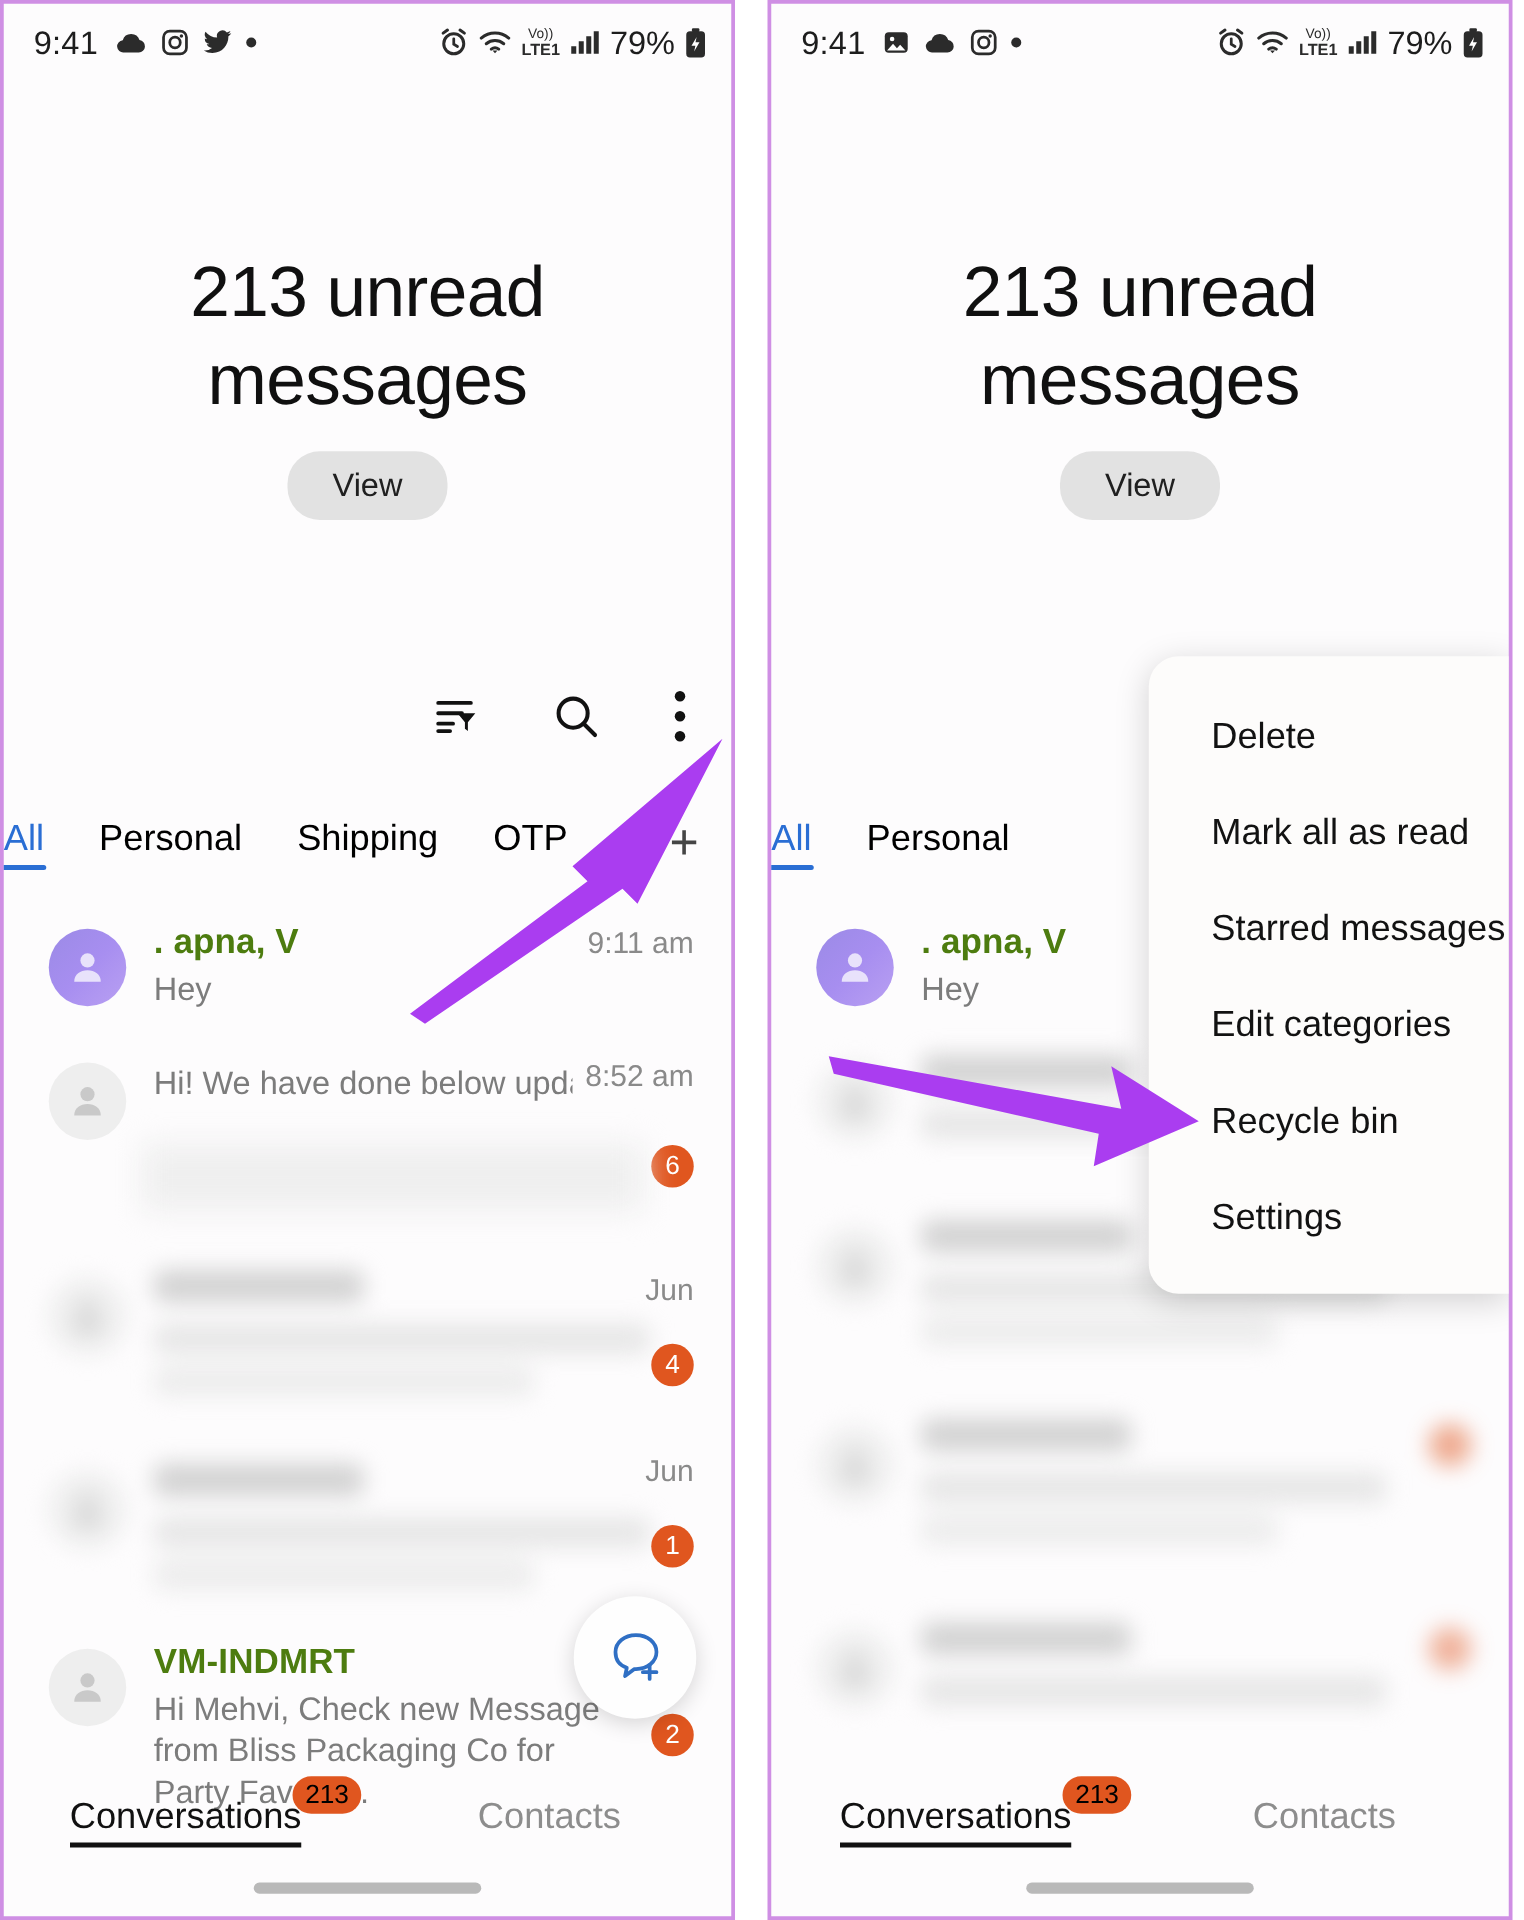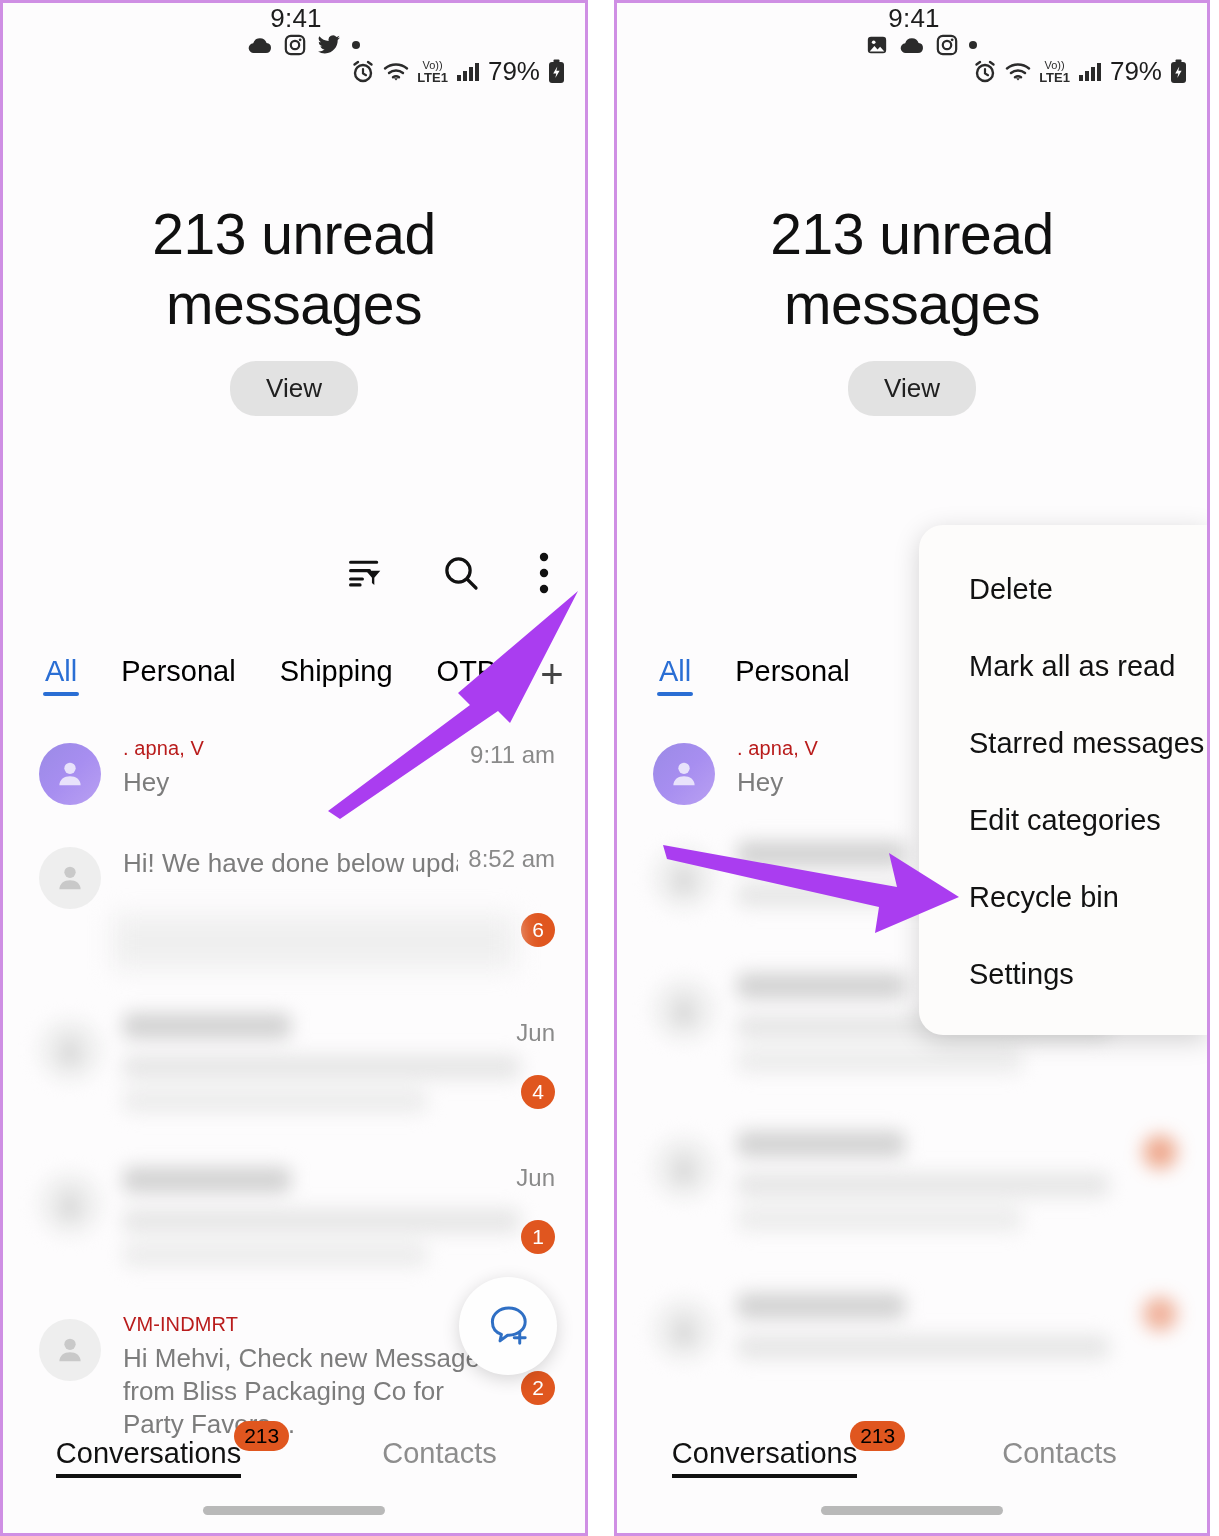--- a/index.html
+++ b/index.html
@@ -27,21 +27,20 @@
   }
   .phone.right { width: 596px; }
 
   
   .statusbar {
     position: absolute; top: 0; left: 0; right: 0;
     height: 62px;
     display: flex; align-items: center;
     padding: 0 20px 0 24px;
     color: #2b2b2b;
-    flex-direction: column;
   }
   .sb-time { font-size: 26px; font-weight: 400; letter-spacing: .2px; color:#1d1d1d;}
   .sb-left-icons { display: flex; align-items: center; gap: 11px; margin-left: 14px; }
   .sb-right { margin-left: auto; display: flex; align-items: center; gap: 8px; }
   .sb-pct { font-size: 26px; color: #1d1d1d; }
   .ico { display: inline-flex; align-items: center; justify-content: center; }
   .dot3 { width: 8px; height: 8px; border-radius: 50%; background: #2b2b2b; display:inline-block; }
 
   
   .unread-wrap {
@@ -75,21 +74,20 @@
   .toolbar {
     position: absolute; top: 545px; right: 30px;
     display: flex; align-items: center; gap: 48px;
   }
   .tb-btn { background: none; border: none; cursor: pointer; padding: 4px; display:flex; }
 
   
   .tabs {
     position: absolute; top: 640px; left: 0; right: 0;
     display: flex; align-items: center;
-    padding-left: 42px;
     gap: 44px;
     height: 62px;
     text-align: center;
   }
   .tab {
     font-size: 29px; color: #000000; cursor: pointer;
     position: relative; white-space: nowrap; padding-bottom: 6px;
   }
   .tab.active { color: #2a6ed4; }
   .tab.active::after {
@@ -108,21 +106,21 @@
   }
   .avatar {
     width: 62px; height: 62px; border-radius: 50%;
     background: #eeeeee; flex: 0 0 auto; margin-top: 6px;
     display:flex; align-items:center; justify-content:center;
   }
   .avatar.purple { background: linear-gradient(135deg,#9b8ae6 0%, #a78ef0 50%, #b9a0f2 100%); }
   .avatar .glyph-head { fill:#c9c9c9; }
   .avatar.purple .glyph-head { fill:#e8e2fb; }
   .row-mid { flex: 1 1 auto; padding-left: 22px; padding-right: 10px; min-width: 0; }
-  .row-title { font-size: 20px; color: #b91c1c; font-weight: 400; letter-spacing: .1px; }
+  .row-title { font-size: 28px; color: #4d7c0f; font-weight: 700; letter-spacing: .1px; }
   .row-sub { font-size: 26px; color: #7c7c7c; margin-top: 6px; line-height: 33px; }
   .row-right { flex: 0 0 auto; text-align: right; display:flex; flex-direction:column; align-items:flex-end; gap:14px; padding-top:4px;}
   .row-time { font-size: 24px; color: #8a8a8a; white-space: nowrap; }
   .badge {
     background: #e0561f; color: #fff; border-radius: 999px;
     min-width: 34px; height: 34px; padding: 0 9px;
     font-size: 21px; display: inline-flex; align-items: center; justify-content: center;
   }
   .row.blurred { filter: blur(9px); }
   .row.blurred .row-title { background:#d2d2d2; color:transparent; border-radius:8px; display:inline-block; width:168px; height:26px;}

